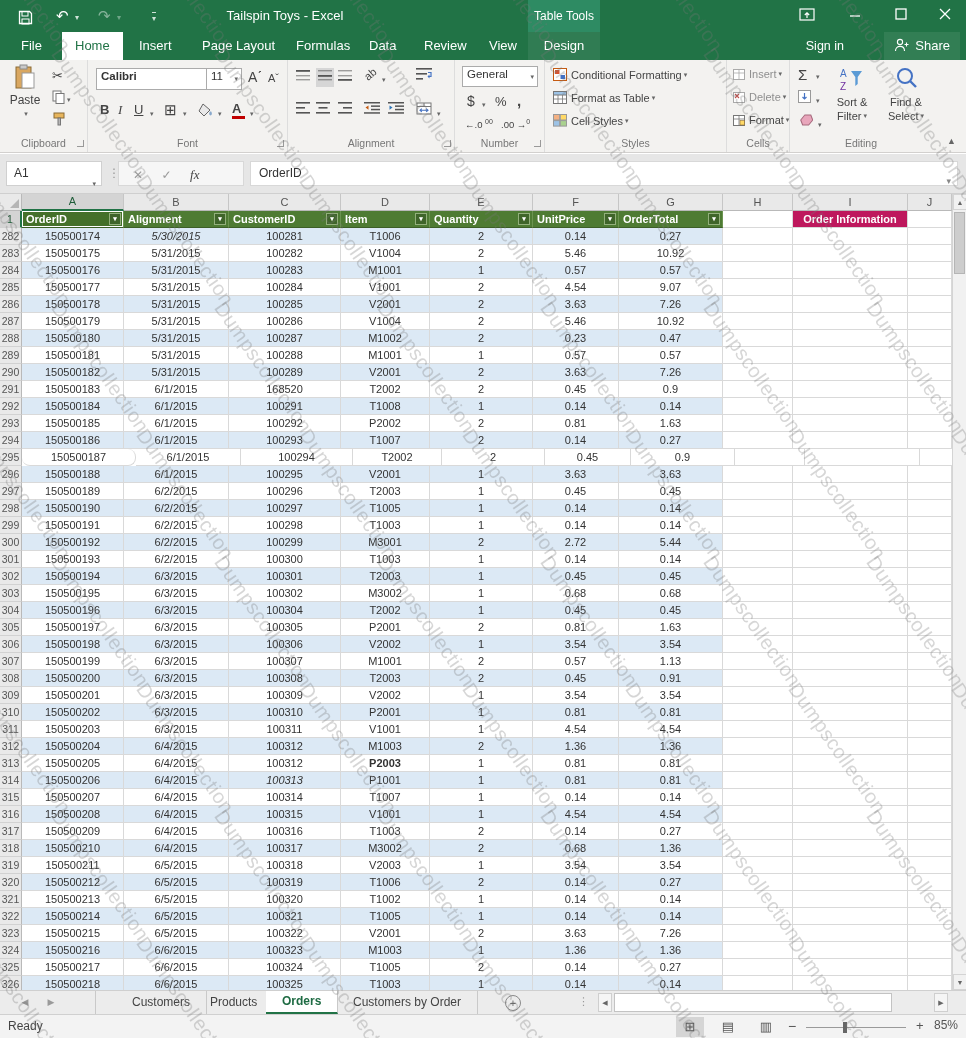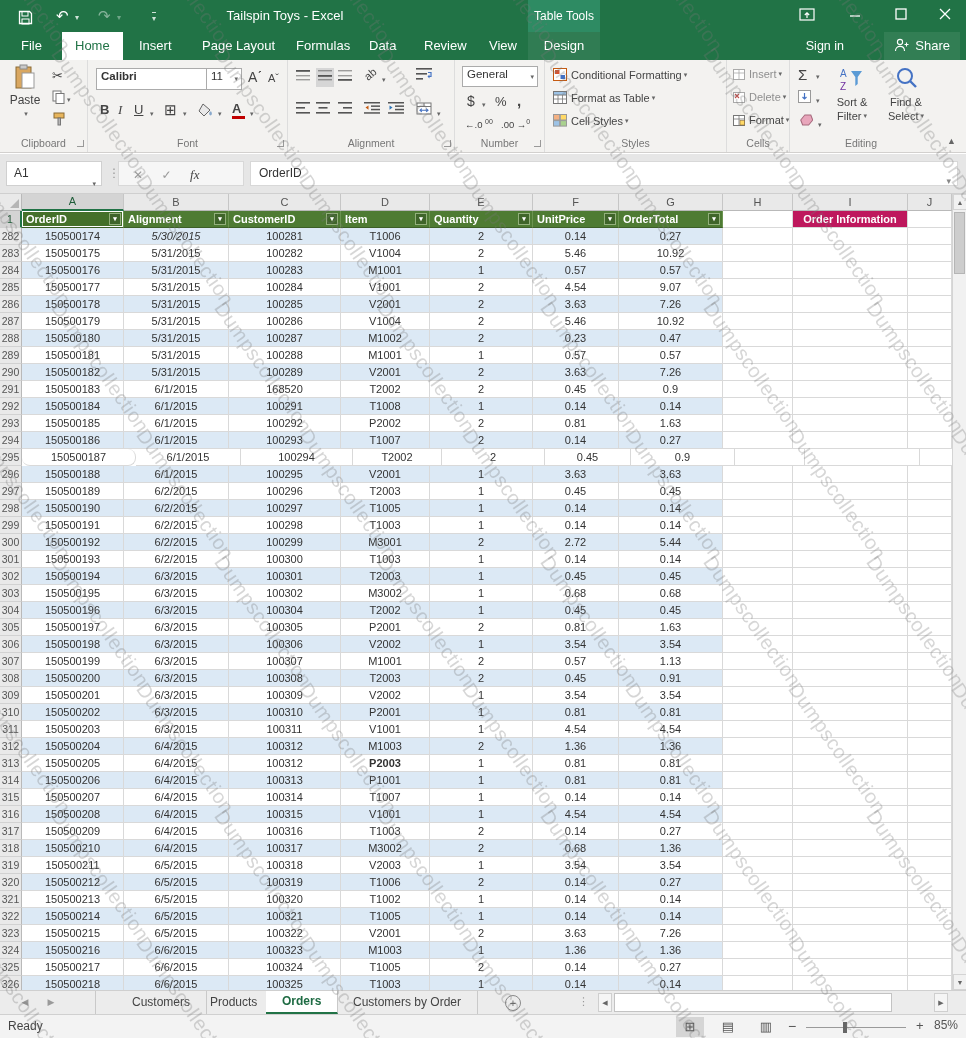--- a/index.html
+++ b/index.html
@@ -799,21 +799,21 @@
             <div class="cell" style="width: 86px;">0.81</div>
             <div class="cell" style="width: 104px;">0.81</div>
             <div class="cell out" style="width: 70px;"></div>
             <div class="cell out" style="width: 115px;"></div>
             <div class="cell out" style="width: 44px;"></div>
           </div>
           <div class="grid-row band">
             <div class="gutter">314</div>
             <div class="cell" style="width: 102px;">150500206</div>
             <div class="cell" style="width: 105px;">6/4/2015</div>
-            <div class="cell" style="width: 112px;">100313</div>
+            <div class="cell" style="width: 112px; font-style: italic;">100313</div>
             <div class="cell" style="width: 89px;">P1001</div>
             <div class="cell" style="width: 103px;">1</div>
             <div class="cell" style="width: 86px;">0.81</div>
             <div class="cell" style="width: 104px;">0.81</div>
             <div class="cell out" style="width: 70px;"></div>
             <div class="cell out" style="width: 115px;"></div>
             <div class="cell out" style="width: 44px;"></div>
           </div>
           <div class="grid-row">
             <div class="gutter">315</div>

